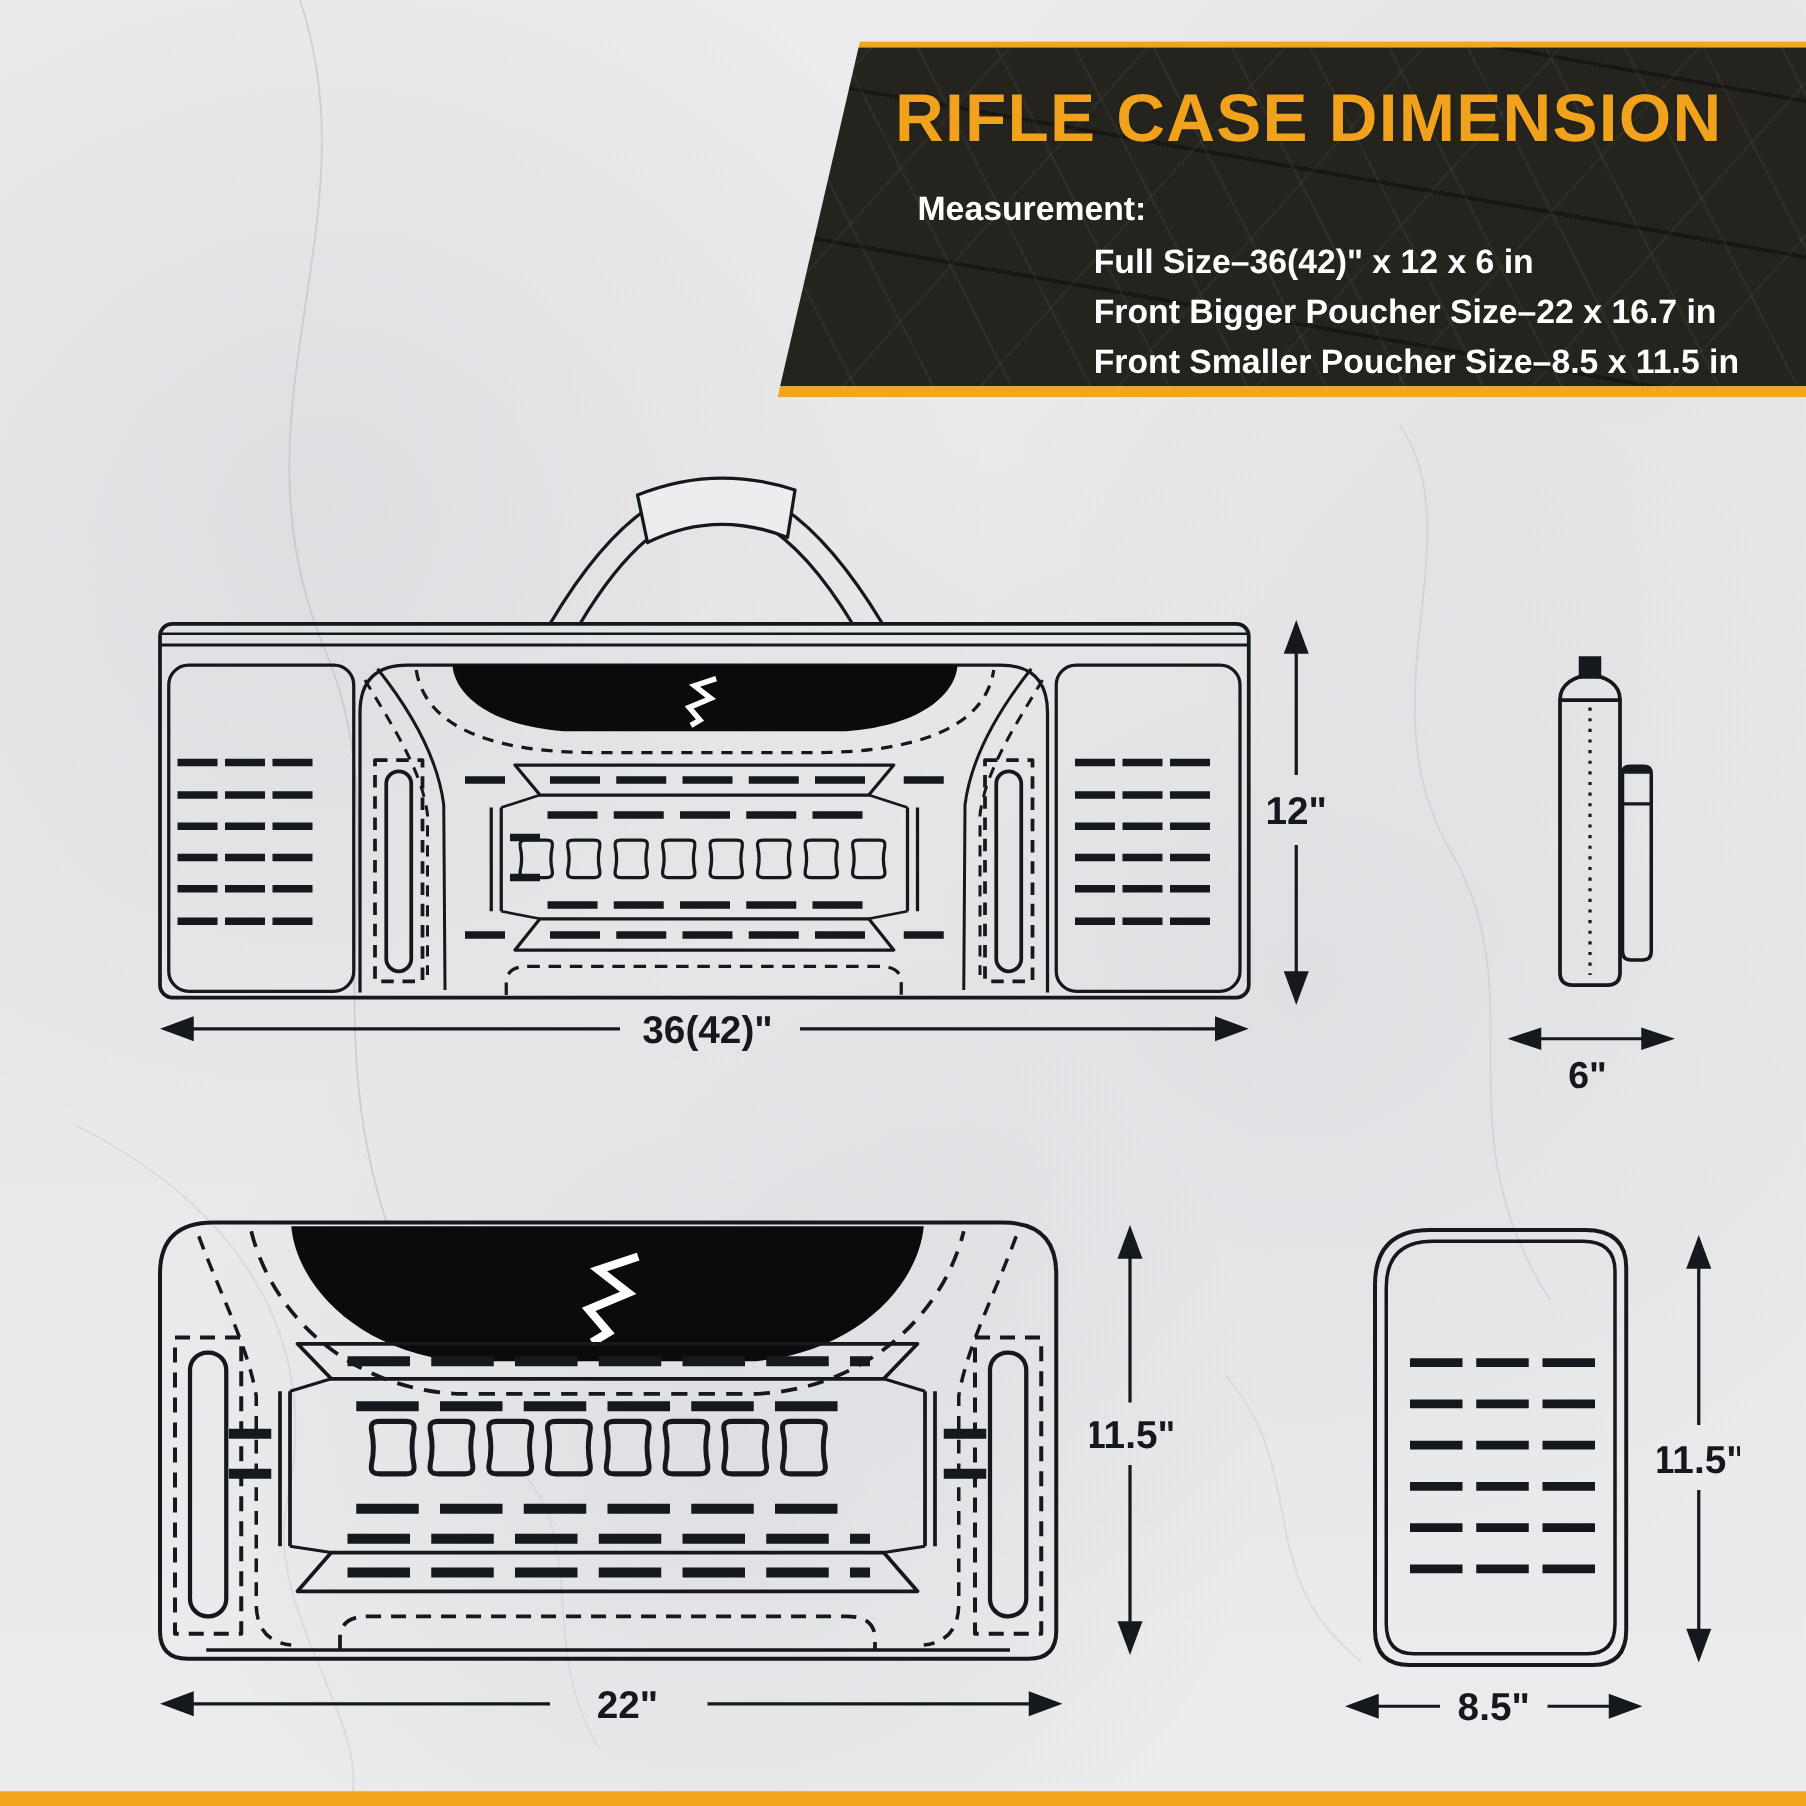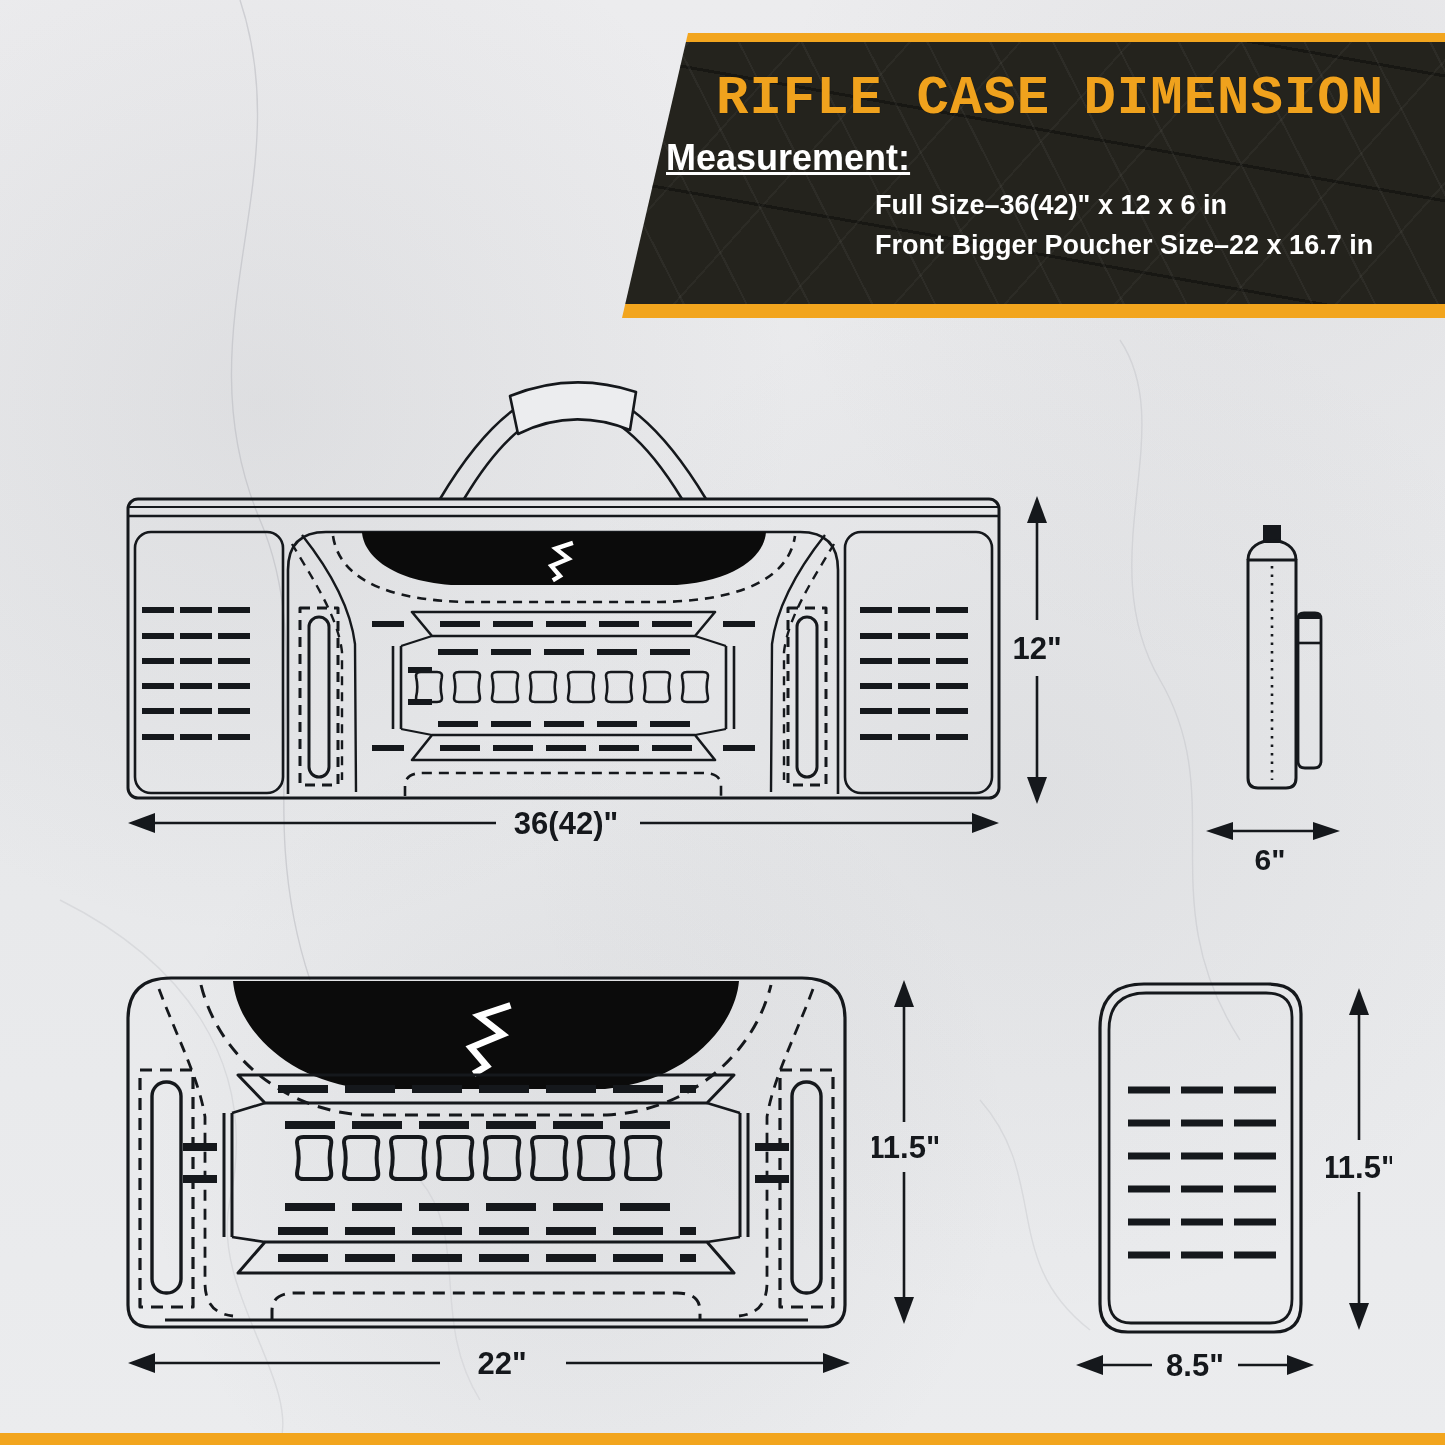--- a/index.html
+++ b/index.html
@@ -27,27 +27,26 @@
   .banner-body {
     flex:1;
     background-color:#24231d;
     background-image:
       repeating-linear-gradient(63deg, transparent 0 54px, rgba(255,255,255,0.045) 54px 56px),
       repeating-linear-gradient(-48deg, transparent 0 80px, rgba(255,255,255,0.035) 80px 82px),
       repeating-linear-gradient(10deg, transparent 0 120px, rgba(0,0,0,0.35) 120px 123px);
     color:#fff;
   }
   .banner-title {
-    margin:26px 0 8px 94px;
+    margin:26px 0 26px 94px;
     font-size:54px; font-weight:800; letter-spacing:1px; white-space:nowrap;
     color:#f0a21d;
     text-shadow:0 0 1px rgba(0,0,0,.6);
-    font-family:Liberation Mono, monospace;
   }
-  .measurement-label { margin-left:44px; font-size:36px; font-weight:bold;text-decoration:underline; }
+  .measurement-label { margin-left:112px; font-size:27px; font-weight:bold; }
   .measurement-lines { margin:6px 0 0 253px; }
   .measurement-line { font-size:27px; font-weight:bold; line-height:40px; white-space:nowrap; }
 
   .bottom-accent-bar { position:absolute; left:0; bottom:0; width:100%; height:12px; background:#f2a51e; }
 
   
   .sketch { position:absolute; }
   .sketch path, .sketch rect, .sketch line, .sketch circle { vector-effect:none; }
   svg text { font-family:"Liberation Sans", sans-serif; font-weight:bold; fill:#15181c; }
   .dim-label-lg { font-size:31px; }
@@ -70,20 +69,21 @@
   </svg>
 
   <div class="banner">
     <div class="accent-bar-top"></div>
     <div class="banner-body">
       <div class="banner-title">RIFLE CASE DIMENSION</div>
       <div class="measurement-label">Measurement:</div>
       <div class="measurement-lines">
         <div class="measurement-line">Full Size–36(42)" x 12 x 6 in</div>
         <div class="measurement-line">Front Bigger Poucher Size–22 x 16.7 in</div>
+        <div class="measurement-line">Front Smaller Poucher Size–8.5 x 11.5 in</div>
       </div>
     </div>
     <div class="accent-bar-bottom"></div>
   </div>
 
   <svg class="sketch" style="left:120px; top:380px;" width="890" height="430" viewBox="0 0 890 430">
     <defs>
       <path id="loop" d="M5,0 L21,0 C25.5,0 26.5,2 25.8,5.5 C24.2,12.5 24.2,17.5 25.8,24.5 C26.5,28 25.5,30 21,30 L5,30 C0.5,30 -0.5,28 0.2,24.5 C1.8,17.5 1.8,12.5 0.2,5.5 C-0.5,2 0.5,0 5,0 Z"></path>
     </defs>
     <g fill="none" stroke="#15181c" stroke-width="3" stroke-linejoin="round">

